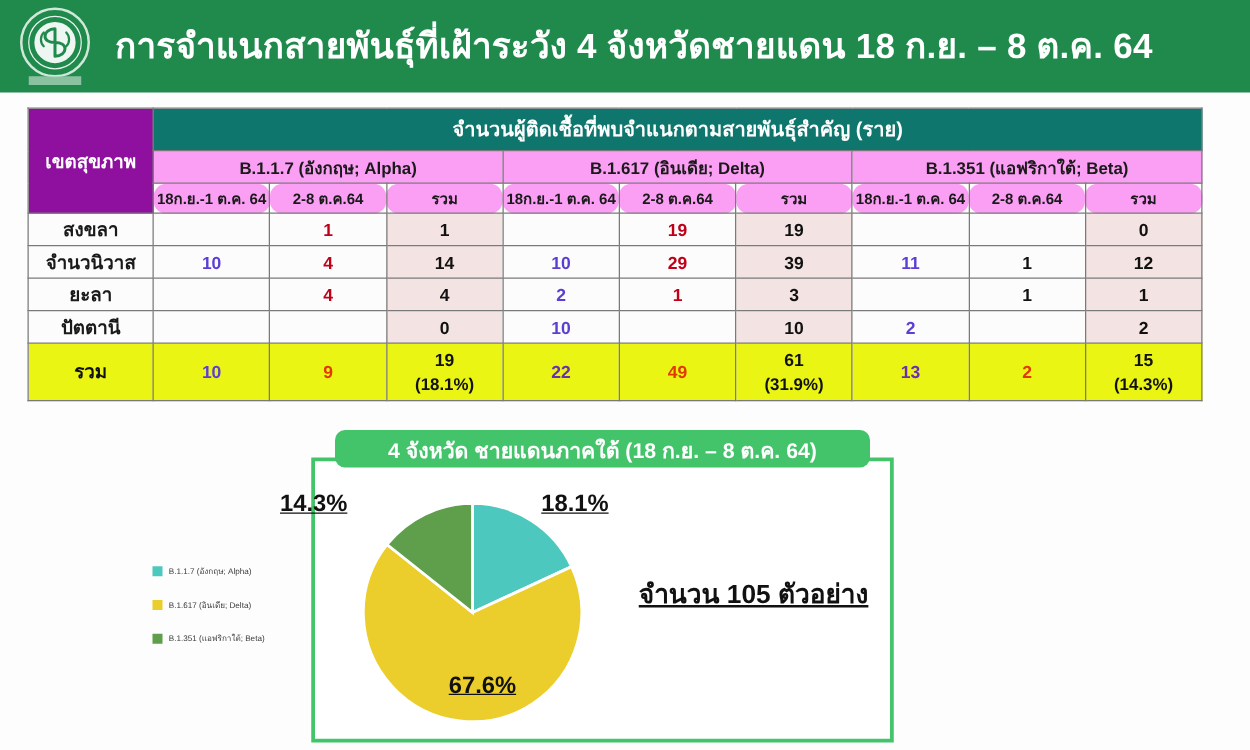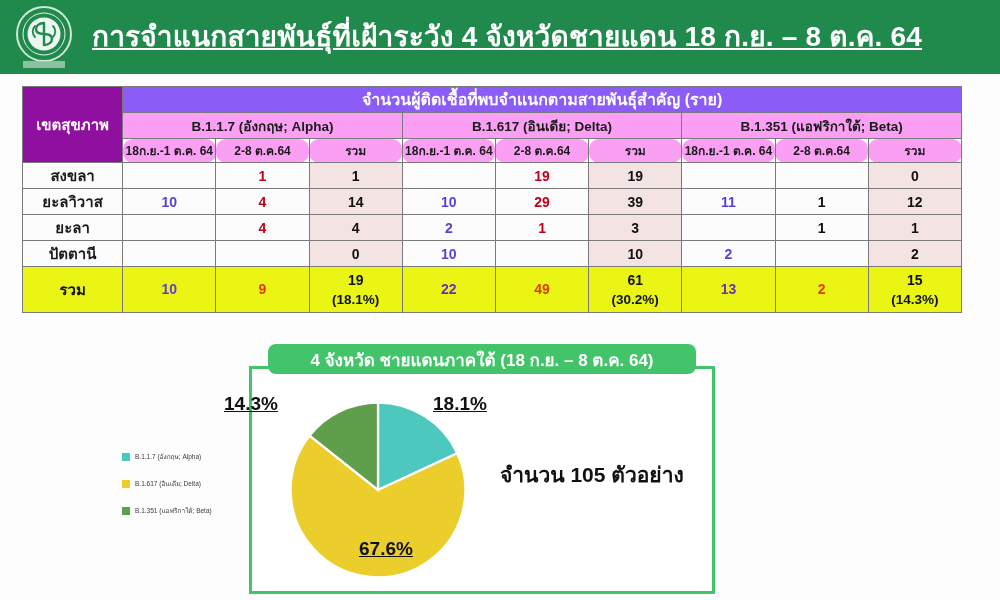--- a/index.html
+++ b/index.html
@@ -32,21 +32,20 @@
     flex: 0 0 88px;
   }
   .banner-title {
     color: #ffffff;
     font-size: 28px;
     font-weight: bold;
     letter-spacing: 0.2px;
     white-space: nowrap;
     line-height: 1.1;
     padding-left: 4px;
-    text-decoration: underline;
   }
 
   
   .table-wrap {
     position: absolute;
     left: 22px; top: 86px;
     width: 940px;
   }
   table.vtab {
     border-collapse: collapse;
@@ -55,24 +54,24 @@
     font-size: 13px;
   }
   table.vtab td, table.vtab th {
     border: 1px solid #7a7a7a;
     text-align: center;
     vertical-align: middle;
     padding: 0;
     font-weight: bold;
   }
   .hdr-dark {
-    background: #8b5cf6;
+    background: #0f766e;
     color: #ffffff;
     font-size: 16px;
-    height: 26px;
+    height: 34px;
   }
   .hdr-zone {
     background: #8f0f9e;
     color: #ffffff;
     font-size: 15px;
     margin-top: 44px;
   }
   .hdr-var {
     background: #fb9ff5;
     color: #1a1a1a;
@@ -151,25 +150,26 @@
     font-weight: bold;
     color: #111111;
     white-space: nowrap;
     text-decoration: underline;
   }
   .lbl-alpha { left: 433px; top: 393px; }
   .lbl-delta { left: 359px; top: 538px; }
   .lbl-beta  { left: 224px; top: 393px; }
   .center-note {
     position: absolute;
-    left: 500px; top: 458px;
+    left: 511px; top: 458px;
     font-size: 21px;
     font-weight: bold;
     color: #111111;
     white-space: nowrap;
+    text-decoration: underline;
   }
 
   
   .legend {
     position: absolute;
     left: 122px; top: 452px;
     width: 120px;
   }
   .legend-row {
     display: flex;
@@ -251,21 +251,21 @@
           <td class="cell sum v-black">1</td>
           <td class="cell v-blue"></td>
           <td class="cell v-red">19</td>
           <td class="cell sum v-black">19</td>
           <td class="cell v-blue"></td>
           <td class="cell v-black"></td>
           <td class="cell sum v-black">0</td>
         </tr>
 
         <tr>
-          <td class="prov">ยะลาิวาส</td>
+          <td class="prov">จำนวนิวาส</td>
           <td class="cell v-blue">10</td>
           <td class="cell v-red">4</td>
           <td class="cell sum v-black">14</td>
           <td class="cell v-blue">10</td>
           <td class="cell v-red">29</td>
           <td class="cell sum v-black">39</td>
           <td class="cell v-blue">11</td>
           <td class="cell v-black">1</td>
           <td class="cell sum v-black">12</td>
         </tr>
@@ -301,21 +301,21 @@
           <td class="t-blue">10</td>
           <td class="t-red">9</td>
           <td class="t-black">
             <span>19</span>
             <span class="pct">(18.1%)</span>
           </td>
           <td class="t-purple">22</td>
           <td class="t-red">49</td>
           <td class="t-black">
             <span>61</span>
-            <span class="pct">(30.2%)</span>
+            <span class="pct">(31.9%)</span>
           </td>
           <td class="t-purple">13</td>
           <td class="t-red">2</td>
           <td class="t-black">
             <span>15</span>
             <span class="pct">(14.3%)</span>
           </td>
         </tr>
 
       </tbody>

